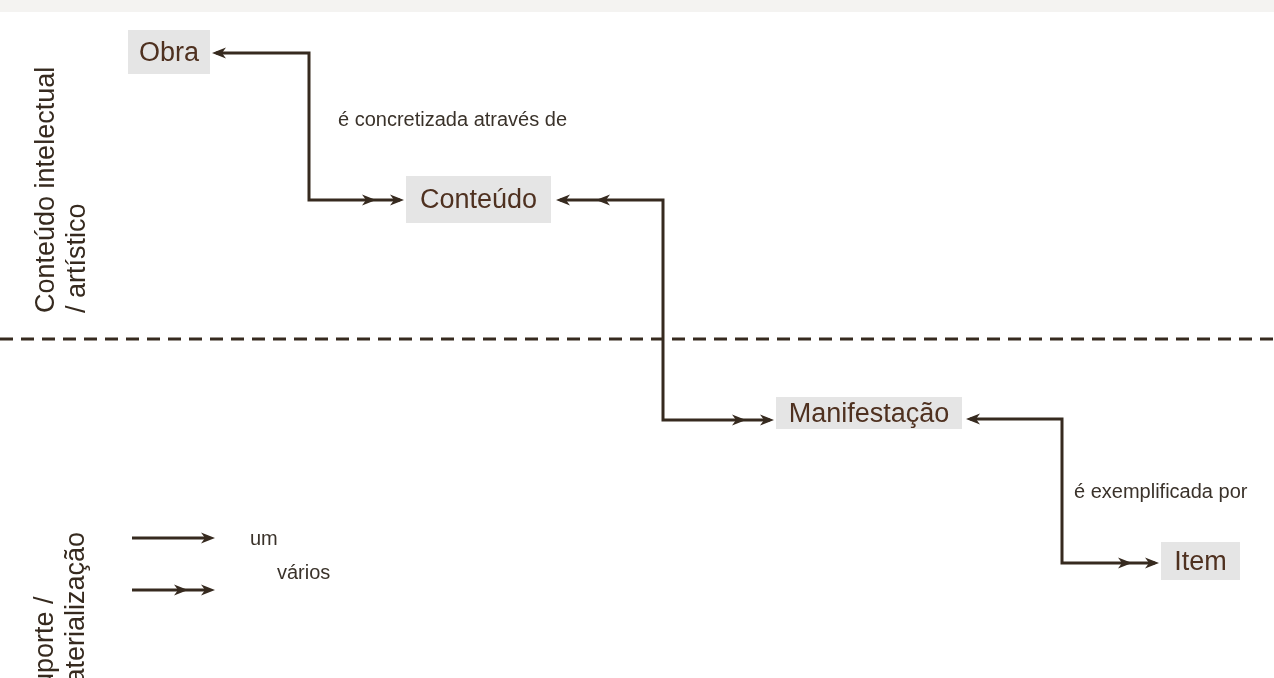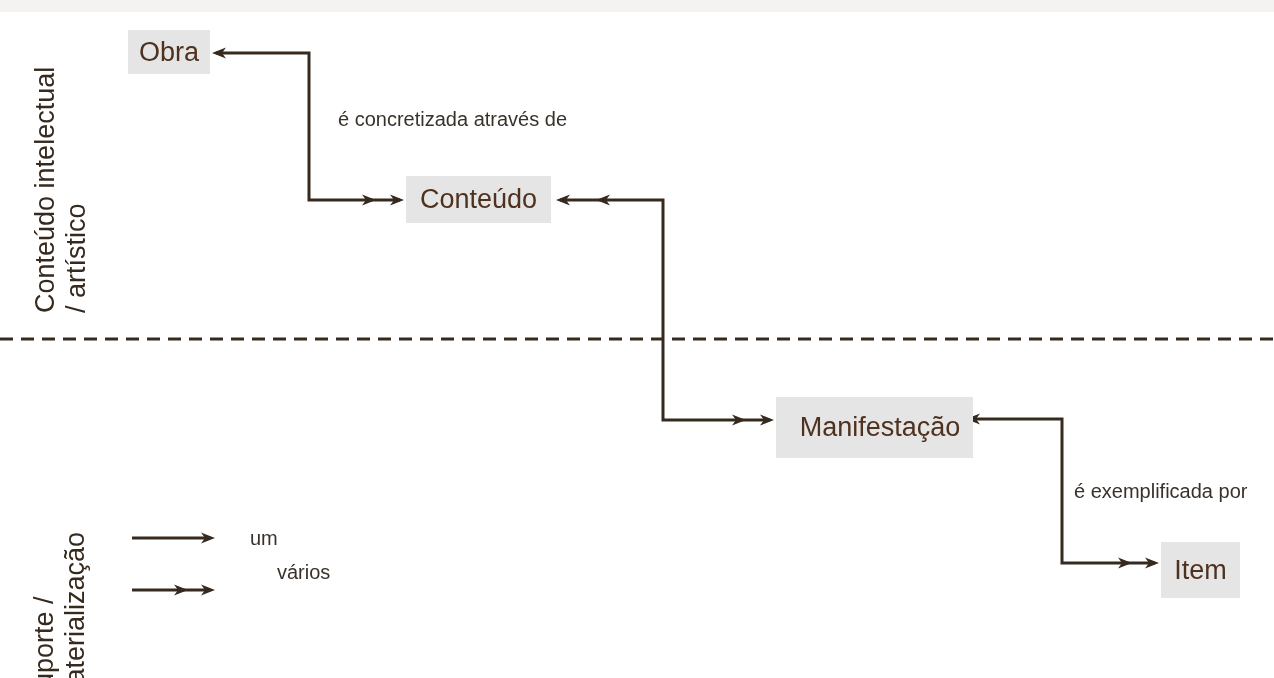--- a/index.html
+++ b/index.html
@@ -97,22 +97,22 @@
     <span>Conteúdo intelectual</span>
     <span>/ artístico</span>
   </div>
   <div class="section-label" style="left:-79px;top:534px;">
     <span>Suporte /</span>
     <span>materialização</span>
   </div>
 
   <div class="entity" style="left:128px;top:30px;width:82px;height:44px;">Obra</div>
   <div class="entity" style="left:406px;top:176px;width:145px;height:47px;">Conteúdo</div>
-  <div class="entity" style="left:776px;top:397px;width:186px;height:61px;padding-left:11px;">Manifestação</div>
-  <div class="entity" style="left:1161px;top:542px;width:79px;height:56px;">Item</div>
+  <div class="entity" style="left:776px;top:397px;width:186px;height:32px;">Manifestação</div>
+  <div class="entity" style="left:1161px;top:542px;width:79px;height:38px;">Item</div>
 
   <div class="rel-label" style="left:338px;top:108px;">é concretizada através de</div>
   <div class="rel-label" style="left:1074px;top:480px;">é exemplificada por</div>
 
   <div class="legend-label" style="left:250px;top:527px;">um</div>
   <div class="legend-label" style="left:250px;top:561px;margin-left:27px;">vários</div>
 
 </div>
 
 </body></html>

